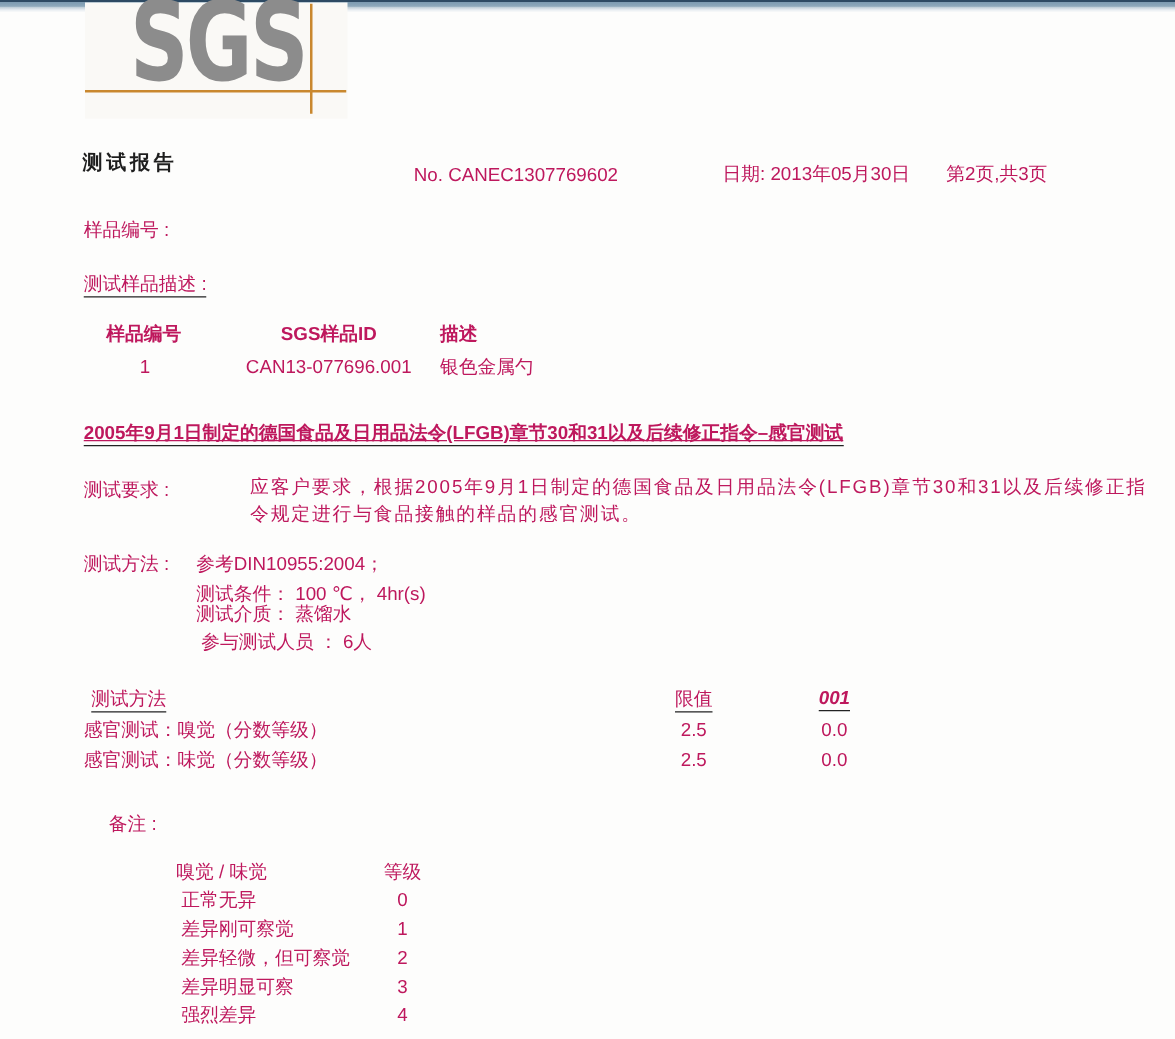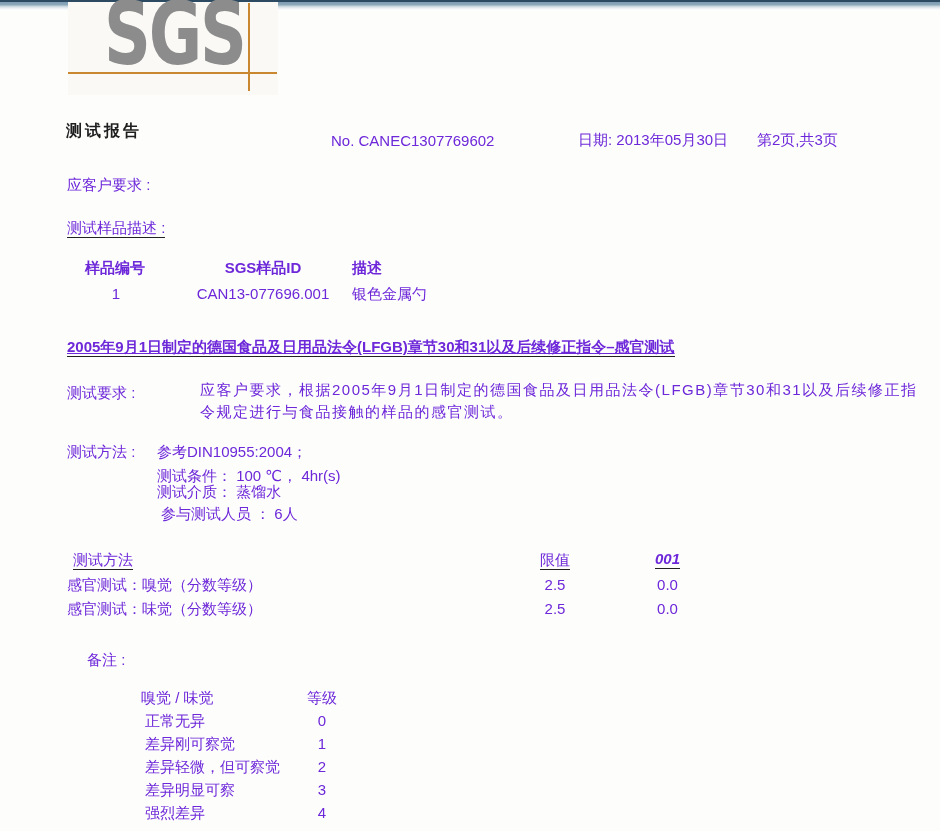--- a/index.html
+++ b/index.html
@@ -3,21 +3,21 @@
 <meta charset="utf-8">
 <style>
   html,body{margin:0;padding:0;}
   body{
     width:940px;height:831px;overflow:hidden;position:relative;
     background:#fdfdfc;
     font-family:"Liberation Sans","DejaVu Sans",sans-serif;
     color:#1e1e1e;
   }
   .abs{position:absolute;}
-  .t{font-size:15px;line-height:19px;color:#6d28d9;}
+  .t{font-size:15px;line-height:19px;color:#be185d;}
   .b{font-weight:bold;}
   .i{font-style:italic;}
   .u{border-bottom:1px solid #222;padding-bottom:1px;}
   .ctr{text-align:center;}
   .nowrap{white-space:nowrap;}
 
   
   .topbar{
     left:0;top:0;width:940px;height:10px;
     background:linear-gradient(to bottom,
@@ -50,21 +50,21 @@
 <div class="abs logo-block"></div>
 <div class="abs sgs-text">SGS</div>
 <div class="abs logo-hline"></div>
 <div class="abs logo-vline"></div>
 
 <div class="abs doc-title">测试报告</div>
 <div class="abs t" style="left:331px;top:131px;">No. CANEC1307769602</div>
 <div class="abs t" style="left:578px;top:130px;">日期: 2013年05月30日</div>
 <div class="abs t" style="left:757px;top:130px;">第2页,共3页</div>
 
-<div class="abs t" style="left:67px;top:175px;">应客户要求 :</div>
+<div class="abs t" style="left:67px;top:175px;">样品编号 :</div>
 <div class="abs t" style="left:67px;top:218px;"><span class="u">测试样品描述 :</span></div>
 
 <div class="abs t b" style="left:85px;top:258px;">样品编号</div>
 <div class="abs t b ctr" style="left:188px;top:258px;width:150px;">SGS样品ID</div>
 <div class="abs t b" style="left:352px;top:258px;">描述</div>
 
 <div class="abs t ctr" style="left:85px;top:284px;width:62px;">1</div>
 <div class="abs t ctr" style="left:188px;top:284px;width:150px;">CAN13-077696.001</div>
 <div class="abs t" style="left:352px;top:284px;">银色金属勺</div>
 

